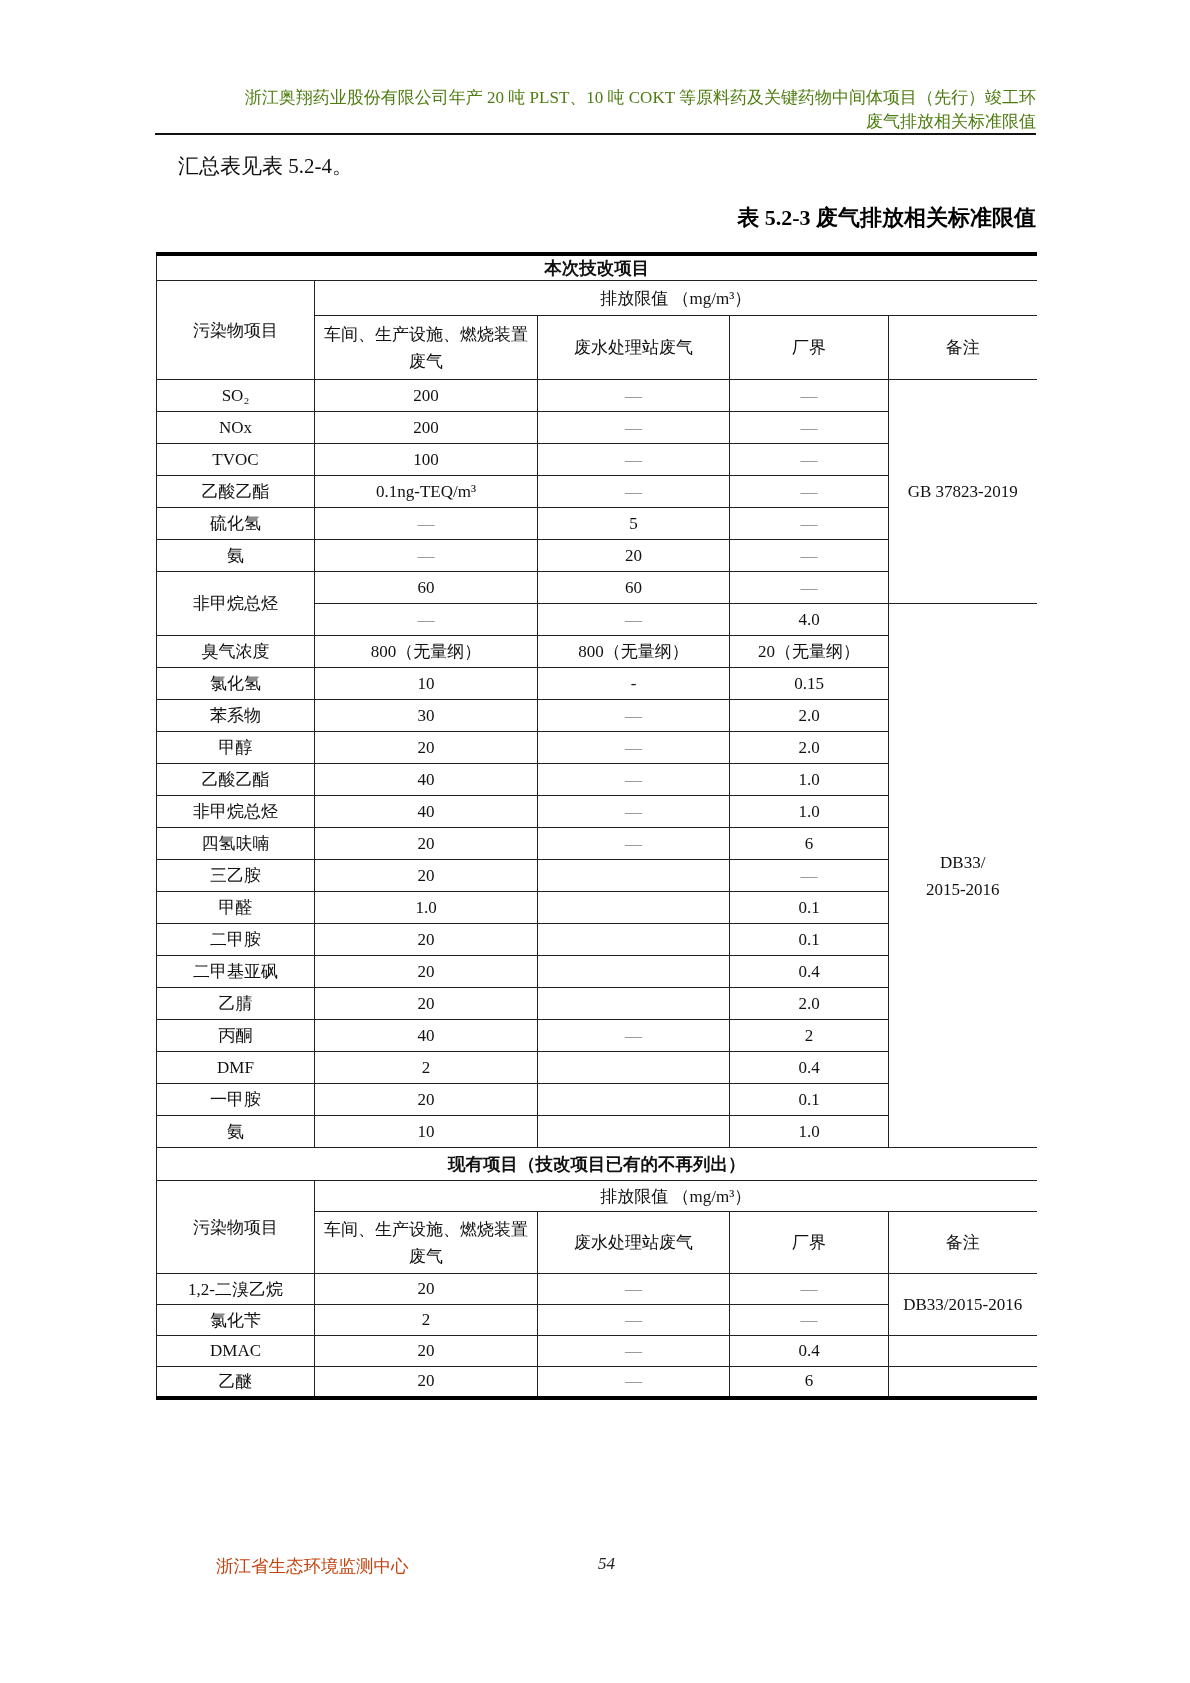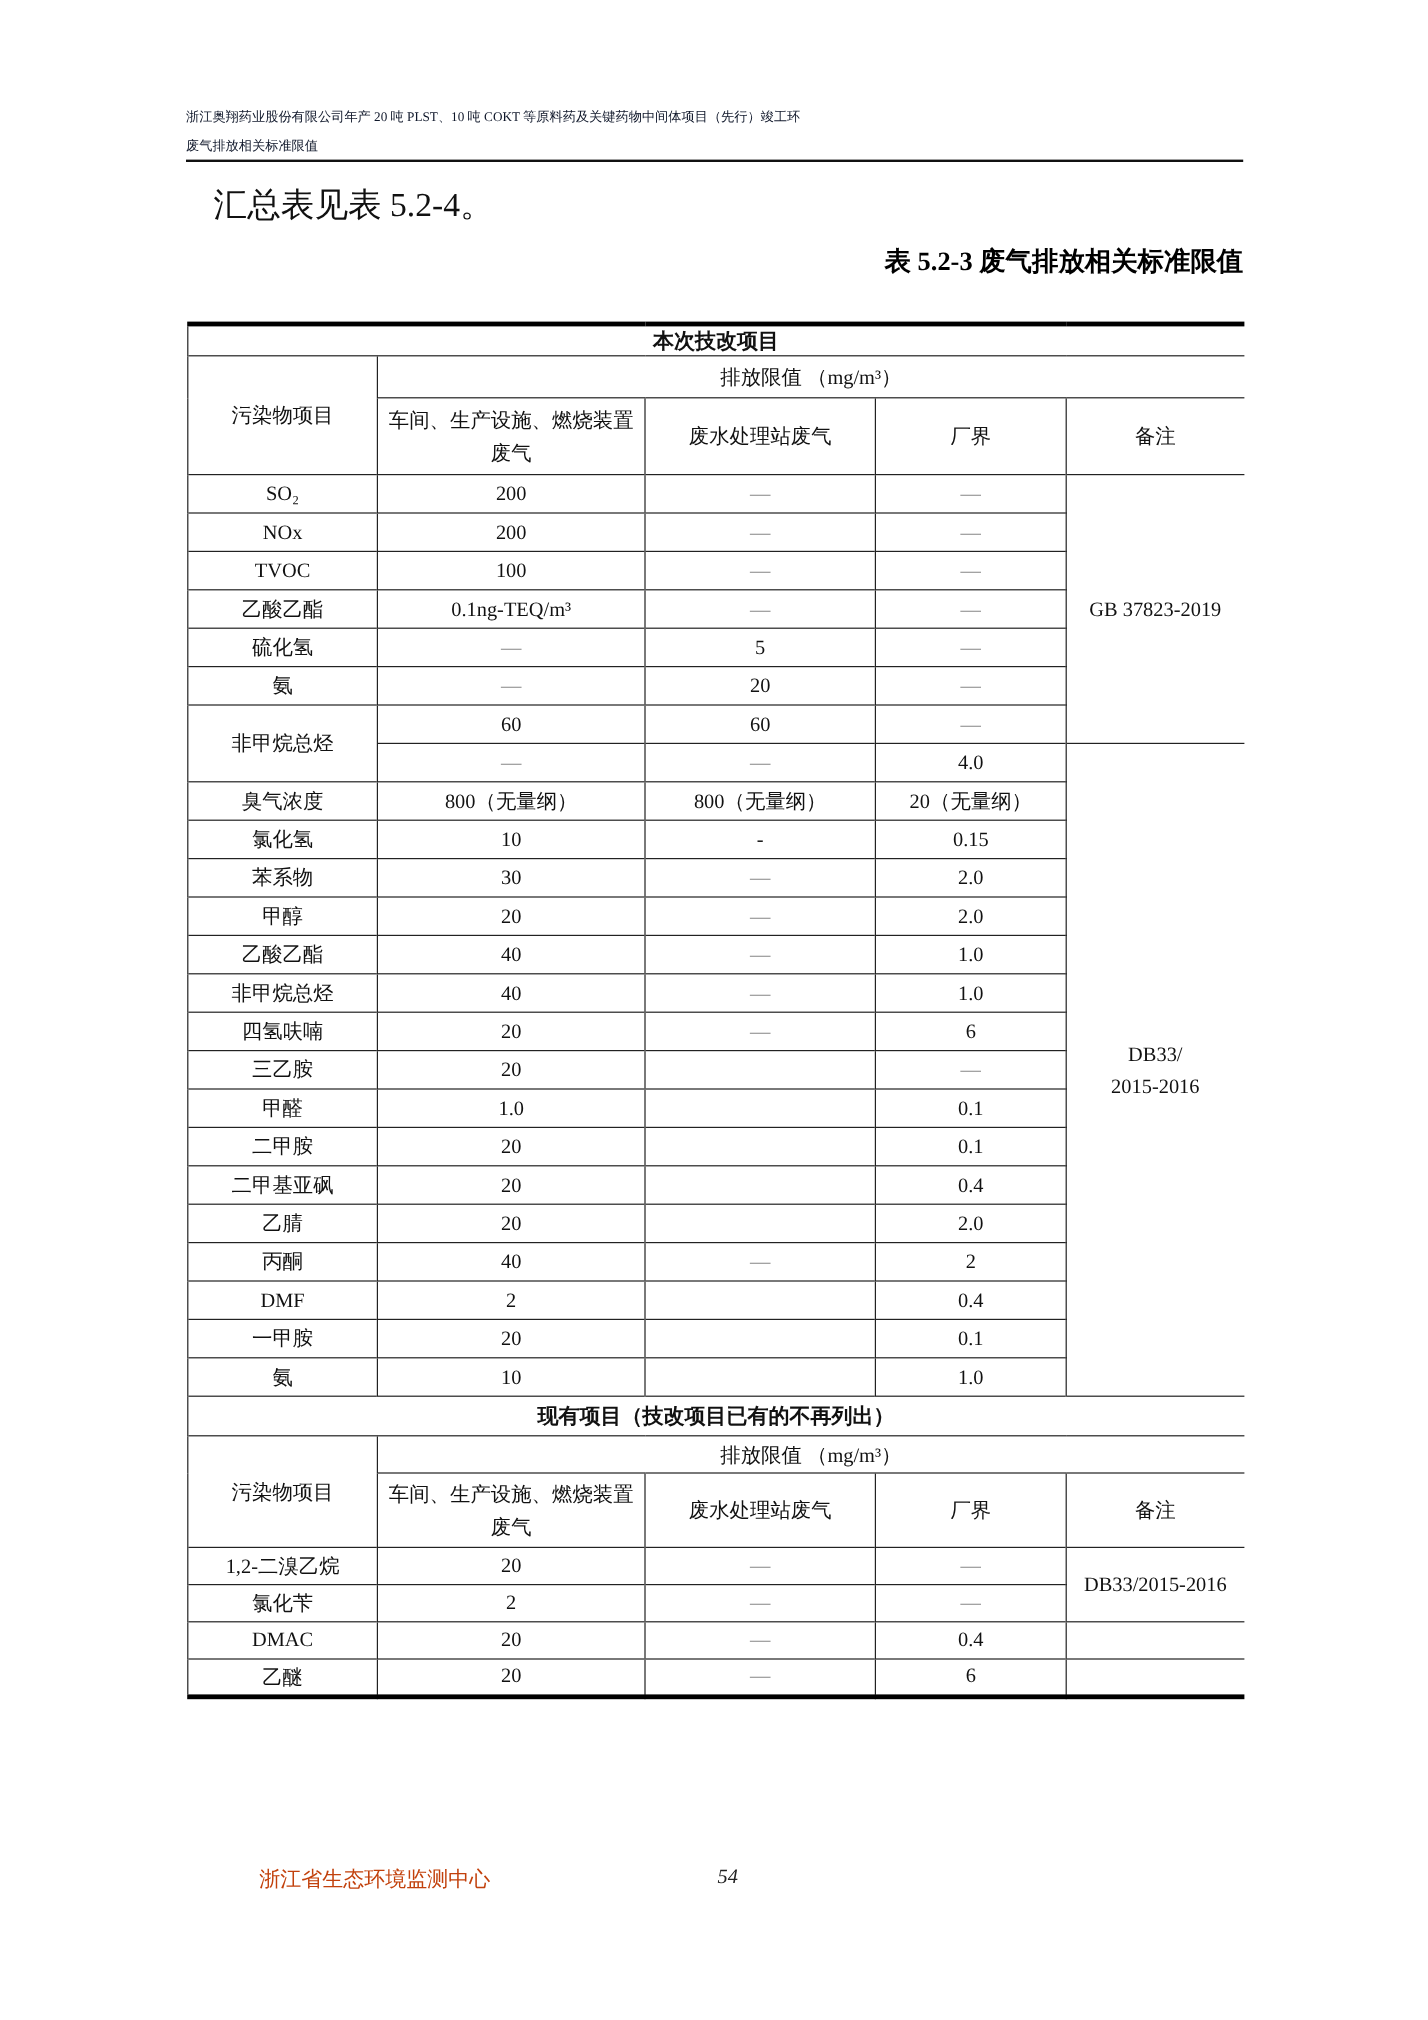--- a/index.html
+++ b/index.html
@@ -3,38 +3,38 @@
 <meta charset="utf-8">
 <style>
   html,body { margin:0; padding:0; background:#ffffff; }
   .page {
     position:relative; width:1190px; height:1683px; background:#ffffff;
     font-family:"Liberation Serif","DejaVu Serif",serif; color:#111;
     overflow:hidden;
   }
   .doc-header {
     position:absolute; top:86px; left:155px; width:881px;
-    text-align:left; font-size:11px; line-height:24px; color:#0f172a;
+    text-align:right; font-size:17px; line-height:24px; color:#4d7c0f;
   }
   .header-rule {
     position:absolute; top:133px; left:155px; width:881px; height:0;
     border-top:2px solid #111;
   }
   .intro {
-    position:absolute; top:152px; left:178px; font-size:28px; color:#111;
+    position:absolute; top:152px; left:178px; font-size:21px; color:#111;
   }
   .table-title {
     position:absolute; top:203px; left:155px; width:881px;
     text-align:right; font-size:22px; font-weight:bold; color:#000;
   }
   table.standards {
     position:absolute; left:156px; top:252px; width:880px;
     border-collapse:collapse; table-layout:fixed;
     border-top:4.5px solid #000; border-bottom:4.5px solid #000;
-    font-size:17px; color:#111;margin-top:16px;
+    font-size:17px; color:#111;
   }
   table.standards td {
     border-top:1.5px solid #222; border-left:1.5px solid #222;
     text-align:center; vertical-align:middle; padding:0 3px;
     overflow:hidden;
   }
   td.c0, td.span-all { border-left:none; }
   td.sec-title { font-weight:bold; font-size:17.5px; }
   tr.s1-sec  { height:26px; }
   tr.s1-limit{ height:35px; }

